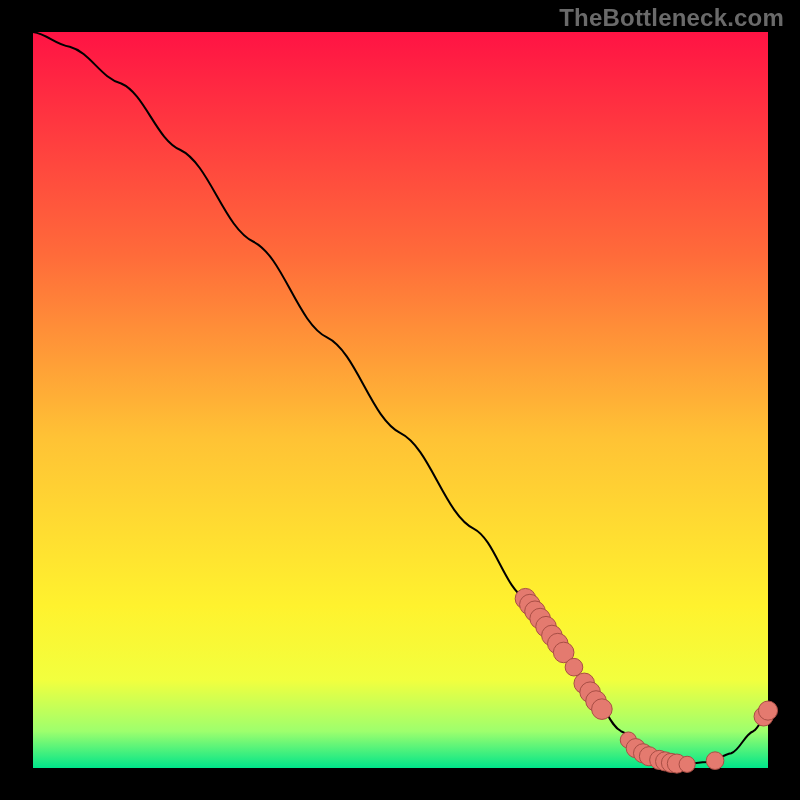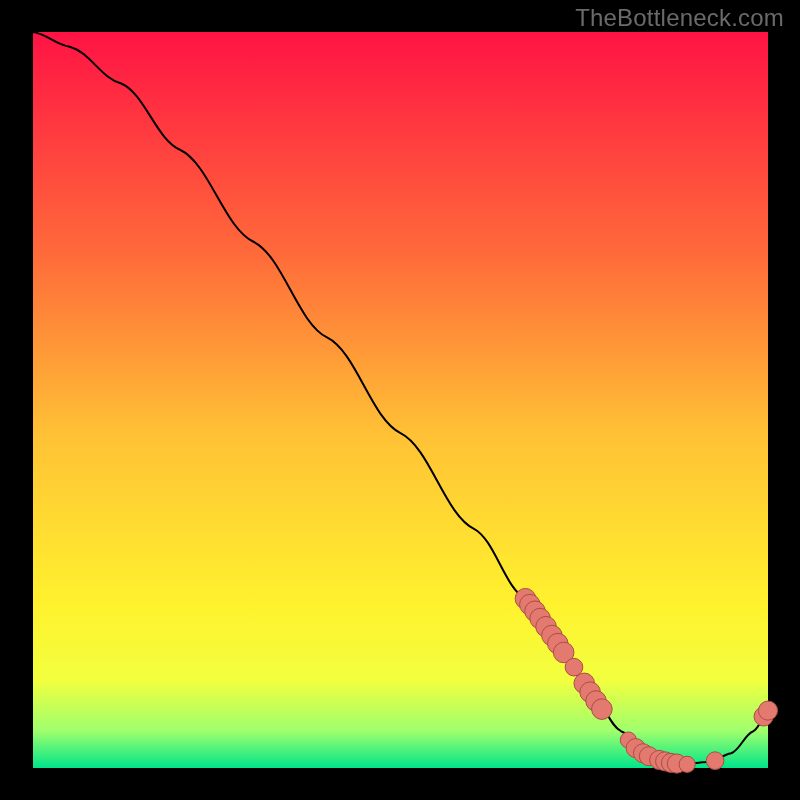--- a/index.html
+++ b/index.html
@@ -16,21 +16,21 @@
     width: 800px;
     height: 800px;
     background: #000;
   }
   .watermark {
     position: absolute;
     top: 4px;
     right: 16px;
     color: #6a6a6a;
     font-size: 24px;
-    font-weight: 400;
+    font-weight: 700;
     letter-spacing: 0.2px;
     user-select: none;
   }
   svg {
     position: absolute;
     left: 0;
     top: 0;
   }
 </style>
 </head>

